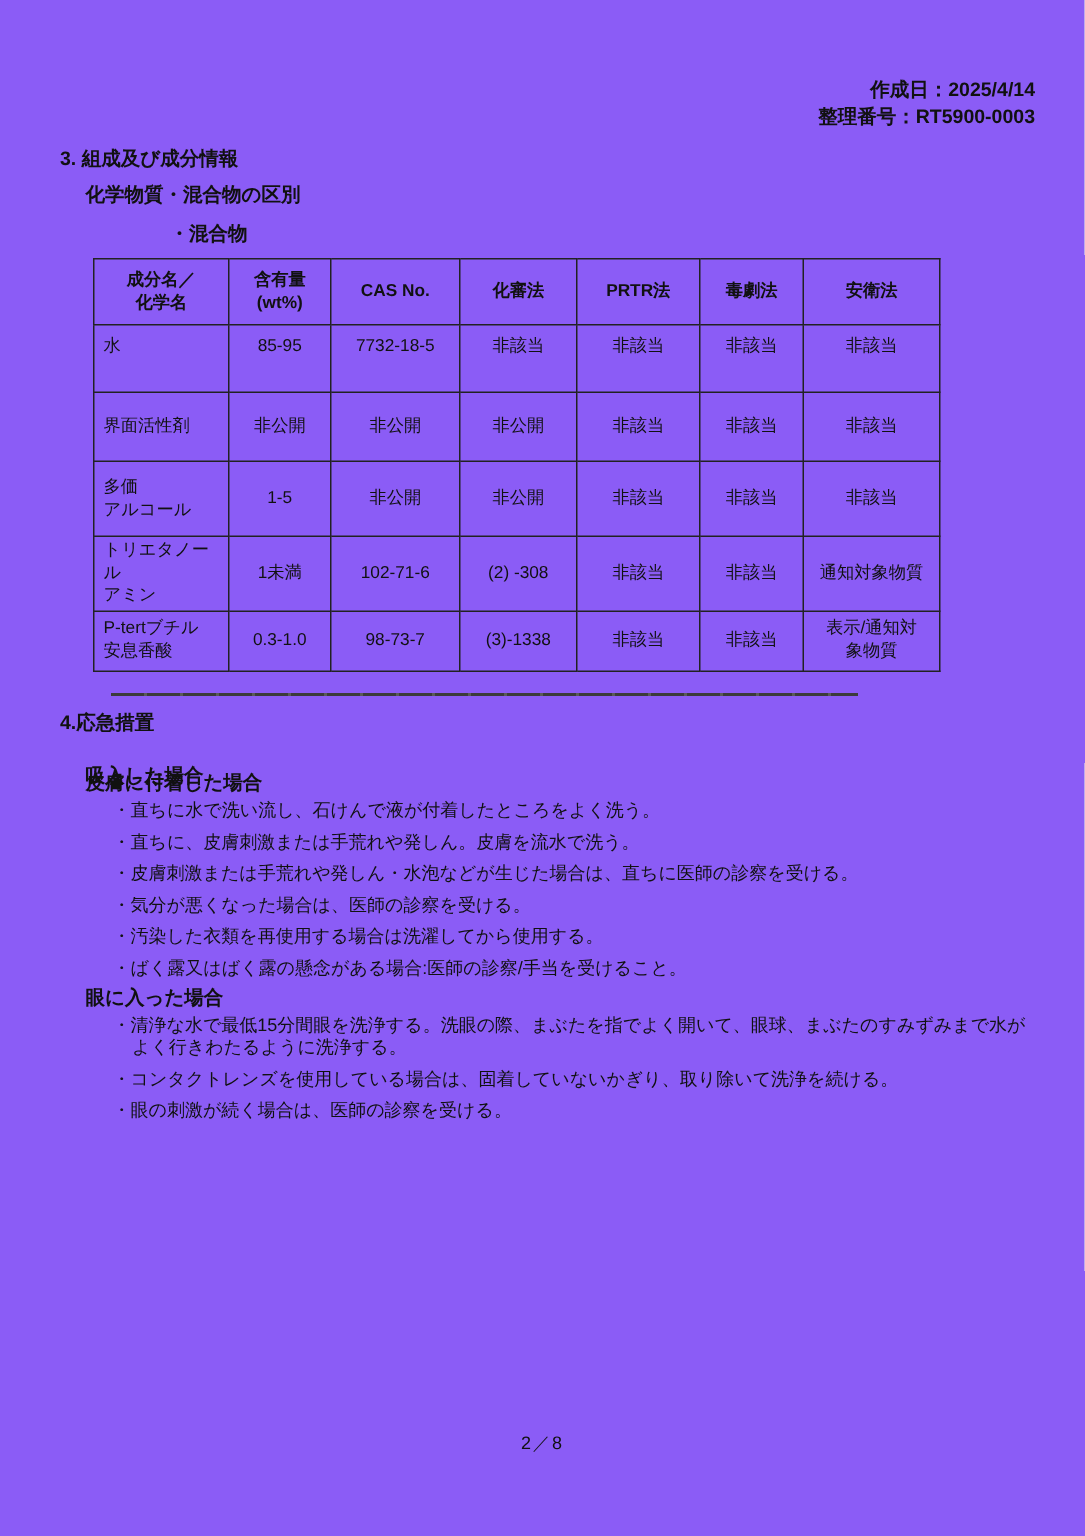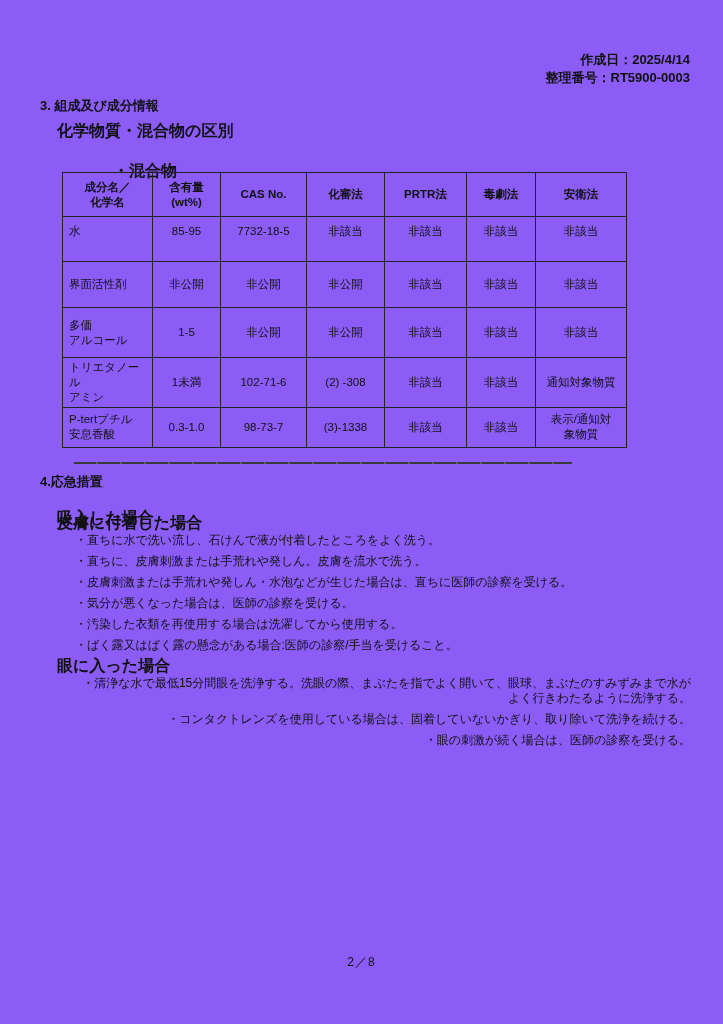--- a/index.html
+++ b/index.html
@@ -18,25 +18,25 @@
   .doc-meta {
     right:33px; top:51px;
     text-align:right;
     font-size:13px; font-weight:bold;
     line-height:18px;
     white-space:nowrap;
   }
 
   
   .h-main  { font-size:13px; font-weight:bold; white-space:nowrap; }
-  .h-sub   { font-size:16px; font-weight:bold; white-space:nowrap; }
+  .h-sub   { font-size:13px; font-weight:bold; white-space:nowrap; }
 
   .s3-title { left:40px;  top:97px;  }
   .s3-sub   { left:57px;  top:121px; }
-  .s3-mix   { left:113px; top:147px;margin-top:14px; }
+  .s3-mix   { left:113px; top:147px; }
 
   
   table.comp {
     position:absolute; left:62px; top:172px;
     width:564px;
     border-collapse:collapse;
     table-layout:fixed;
     font-size:11.5px;
     color:#111111;
   }
@@ -77,21 +77,21 @@
   ul.steps {
     list-style:none; margin:0; padding:0;
     font-size:12px;
   }
   ul.steps li {
     padding-left:13px; text-indent:-13px;
     line-height:15px;
     margin-bottom:6px;
   }
   .skin-list { left:75px; top:533px; width:612px; }
-  .eye-list  { left:75px; top:676px; width:616px;text-align:right; }
+  .eye-list  { left:75px; top:676px; width:616px; }
 
   .page-footer {
     left:0; top:954px; width:100%;
     text-align:center;
     font-size:12px;
     letter-spacing:1px;
   }
 </style>
 </head>
 <body>

